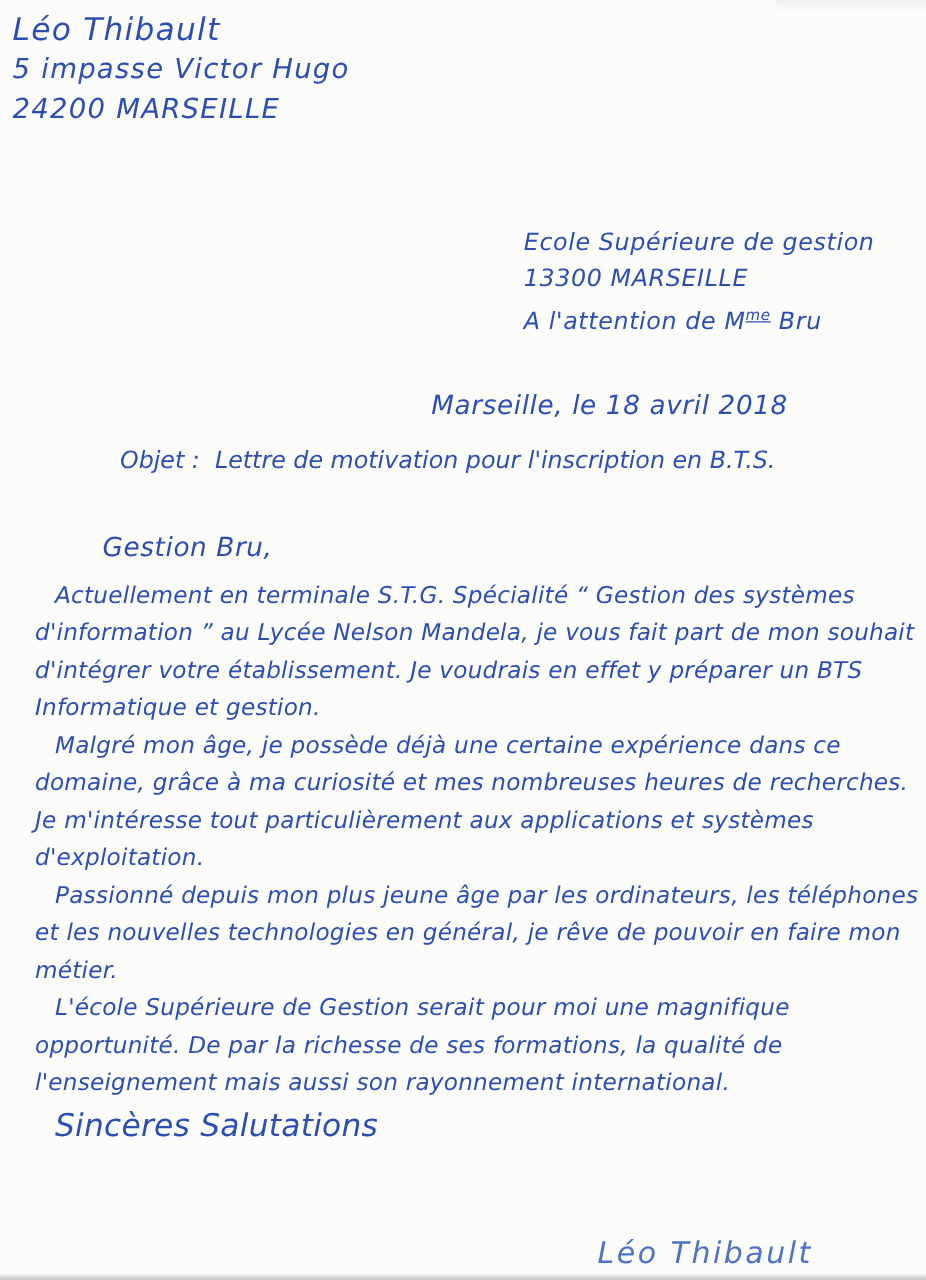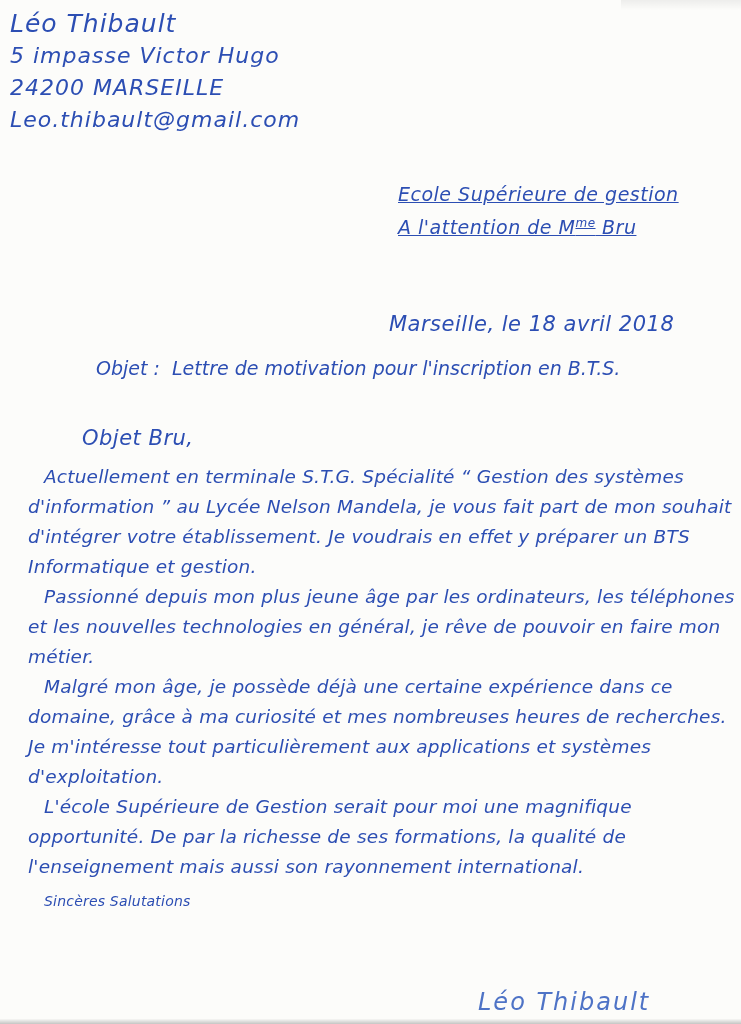--- a/index.html
+++ b/index.html
@@ -25,35 +25,33 @@
     left: 10px;
     line-height: 32px;
     font-size: 22px;
     letter-spacing: 1px;
   }
   .sender .name { font-size: 25px; }
 
   .recipient {
     position: absolute;
     top: 180px;
-    left: 398px;
+    left: 419px;
     line-height: 29px;
     font-size: 19px;
     letter-spacing: 0.5px;
-    text-decoration: underline;
   }
   .recipient sup { font-size: 12px; text-decoration: underline; }
 
   .dateline {
     position: absolute;
     top: 312px;
     left: 345px;
     font-size: 21px;
     letter-spacing: 0.5px;
-    margin-left: 44px;
   }
 
   .subject {
     position: absolute;
     top: 354px;
     left: 96px;
     font-size: 19px;
     line-height: 29px;
     width: 620px;
   }
@@ -74,21 +72,21 @@
     width: 708px;
     font-size: 18.5px;
     line-height: 30px;
     letter-spacing: 0.2px;
   }
   .letter-body p { margin: 0; text-indent: 16px; }
 
   .closing {
     margin-top: 4px;
     margin-left: 16px;
-    font-size: 14px;
+    font-size: 25px;
   }
 
   .signature {
     position: absolute;
     top: 988px;
     left: 478px;
     font-size: 24px;
     color: #4e73c6;
     letter-spacing: 2px;
   }
@@ -108,40 +106,40 @@
 </style>
 </head>
 <body>
 
 <div class="paper">
 
   <div class="sender">
     <div class="name">Léo Thibault</div>
     <div>5 impasse Victor Hugo</div>
     <div>24200 MARSEILLE</div>
-    <div>Leo.thibault@gmail.com</div>
   </div>
 
   <div class="recipient">
     <div>Ecole Supérieure de gestion</div>
+    <div>13300 MARSEILLE</div>
     <div><span>A l'attention de M</span><sup>me</sup><span> Bru</span></div>
   </div>
 
   <div class="dateline">Marseille, le 18 avril 2018</div>
 
   <div class="subject">
     <div><span>Objet :</span>&nbsp;&nbsp;<span>Lettre de motivation pour l'inscription en B.T.S.</span></div>
   </div>
 
-  <div class="salutation">Objet Bru,</div>
+  <div class="salutation">Gestion Bru,</div>
 
   <div class="letter-body">
     <p>Actuellement en terminale S.T.G. Spécialité “ Gestion des systèmes d'information ” au Lycée Nelson Mandela, je vous fait part de mon souhait d'intégrer votre établissement. Je voudrais en effet y préparer un BTS Informatique et gestion.</p>
+    <p>Malgré mon âge, je possède déjà une certaine expérience dans ce domaine, grâce à ma curiosité et mes nombreuses heures de recherches. Je m'intéresse tout particulièrement aux applications et systèmes d'exploitation.</p>
     <p>Passionné depuis mon plus jeune âge par les ordinateurs, les téléphones et les nouvelles technologies en général, je rêve de pouvoir en faire mon métier.</p>
-    <p>Malgré mon âge, je possède déjà une certaine expérience dans ce domaine, grâce à ma curiosité et mes nombreuses heures de recherches. Je m'intéresse tout particulièrement aux applications et systèmes d'exploitation.</p>
     <p>L'école Supérieure de Gestion serait pour moi une magnifique opportunité. De par la richesse de ses formations, la qualité de l'enseignement mais aussi son rayonnement international.</p>
     <div class="closing">Sincères Salutations</div>
   </div>
 
   <div class="signature">Léo Thibault</div>
 
   <div class="scan-shadow-top-right"></div>
   <div class="scan-edge-bottom"></div>
 
 </div>

